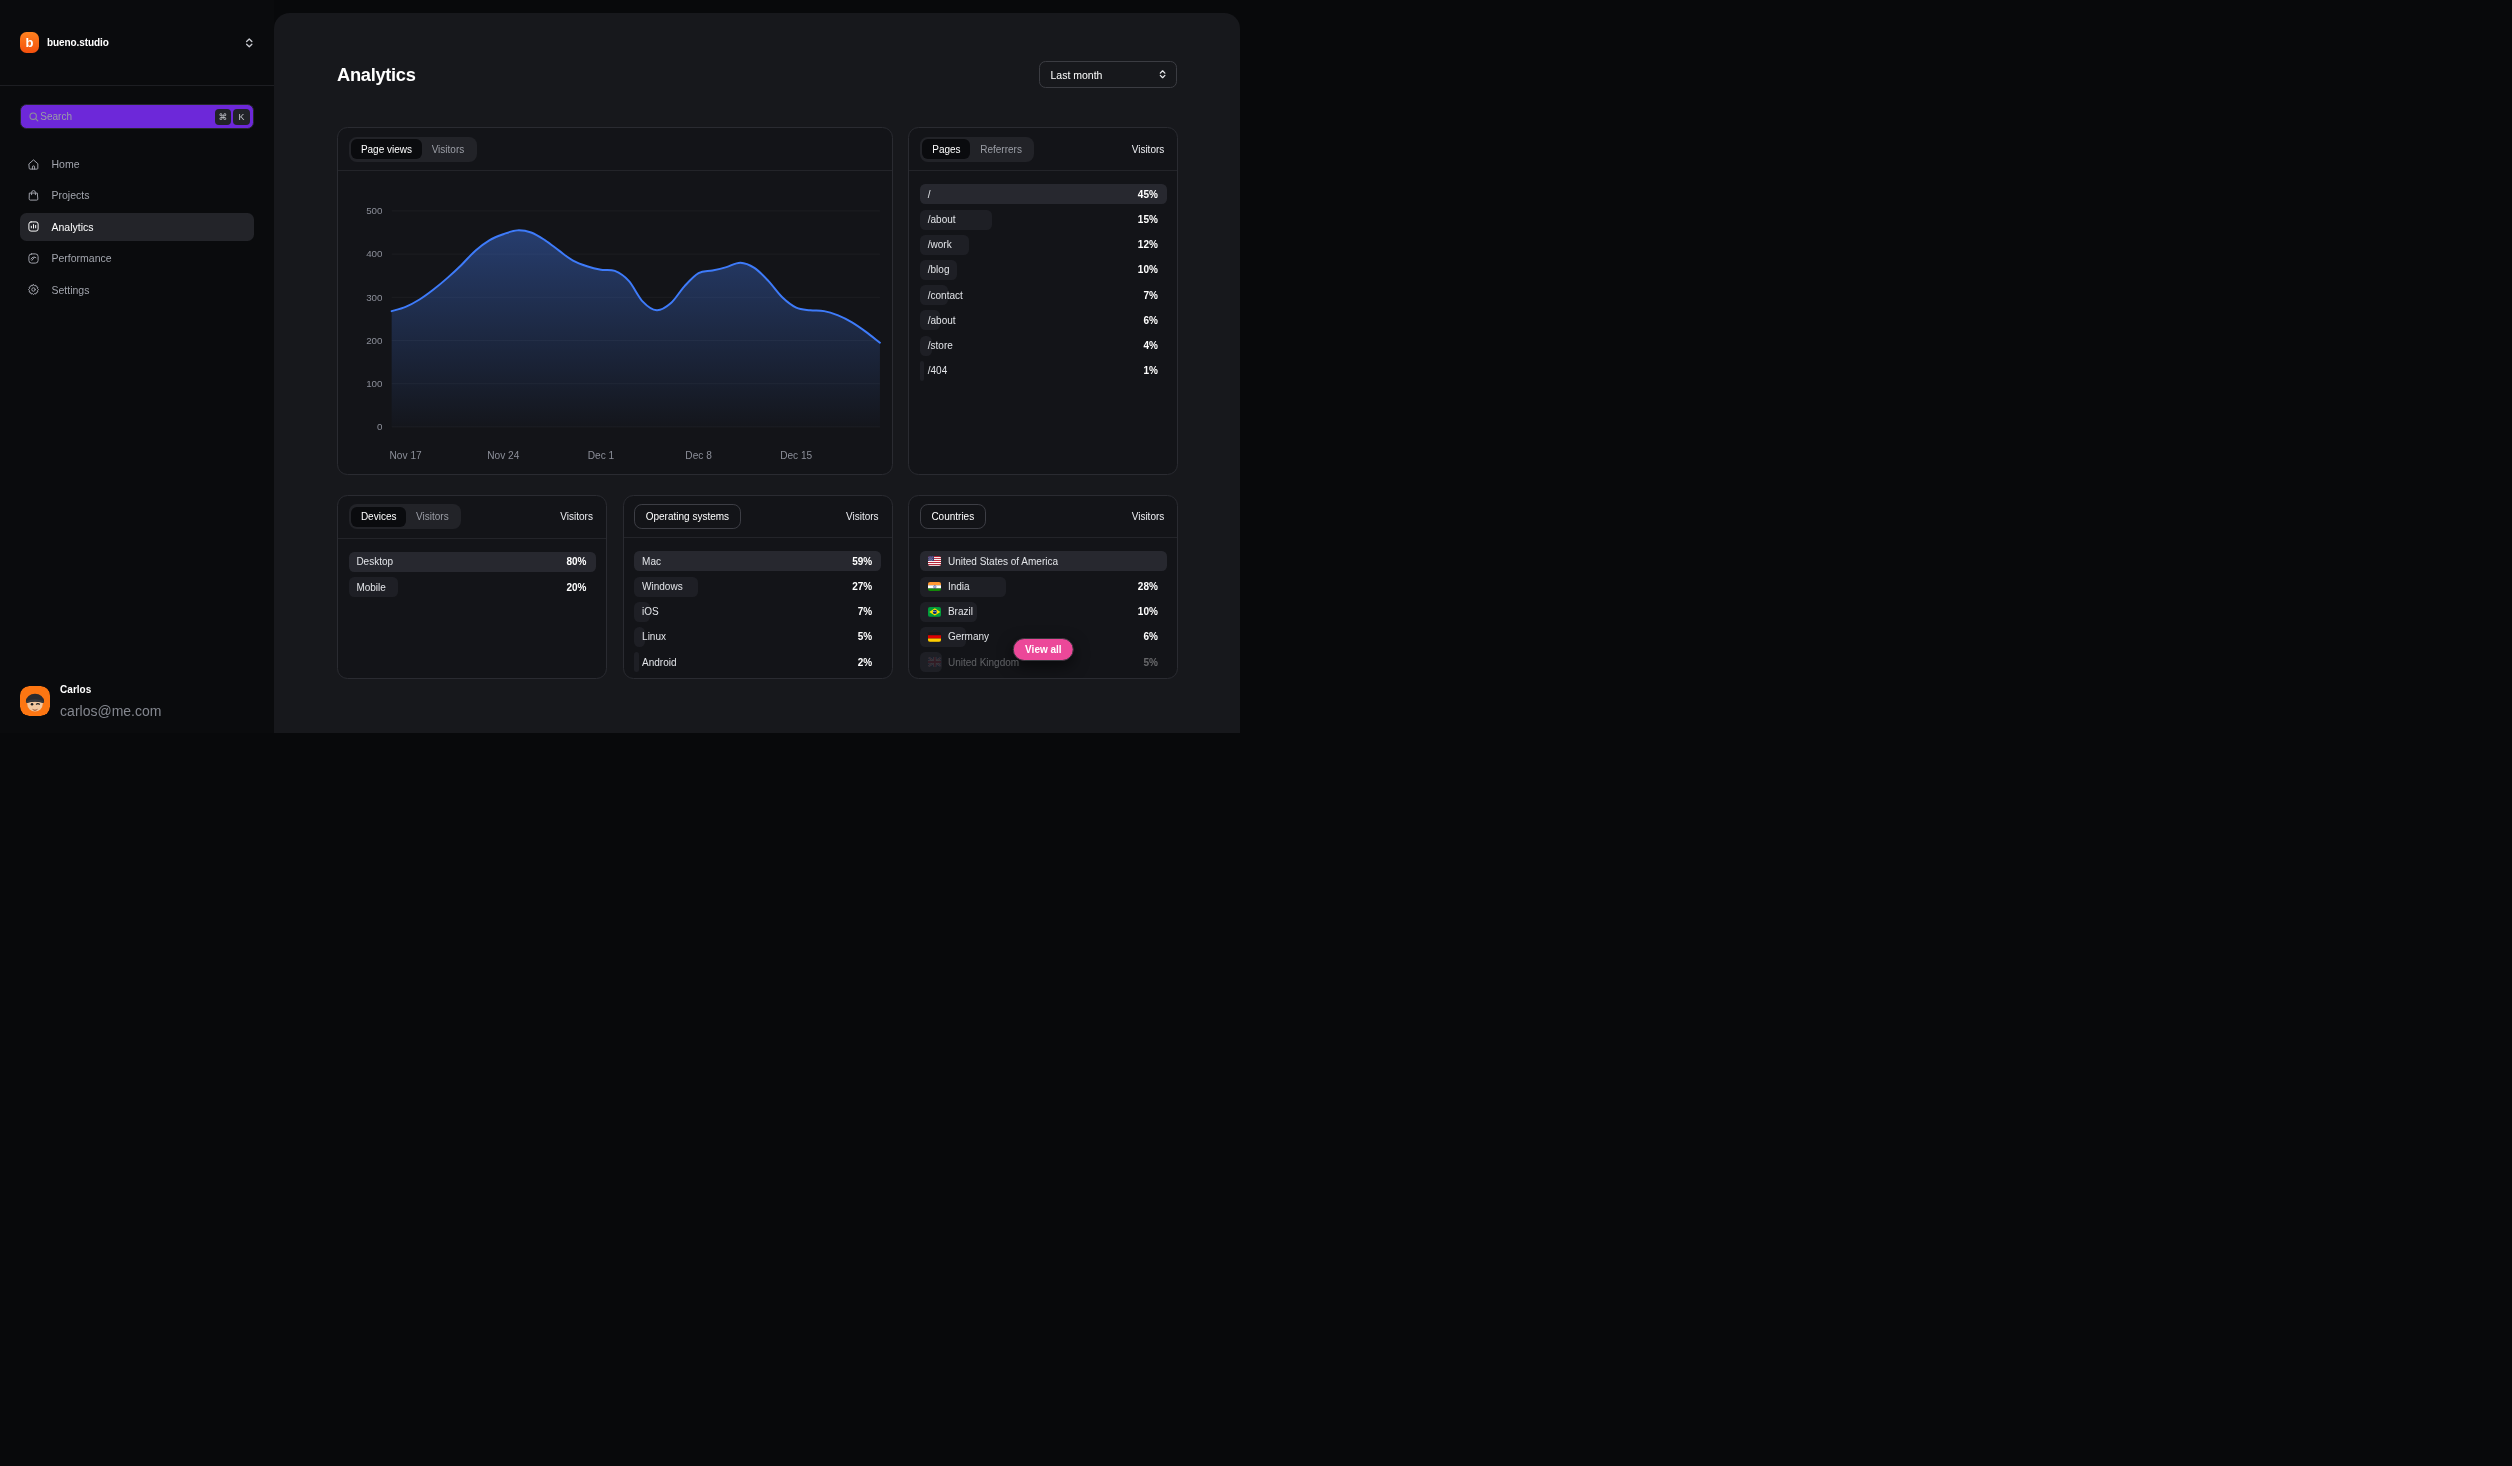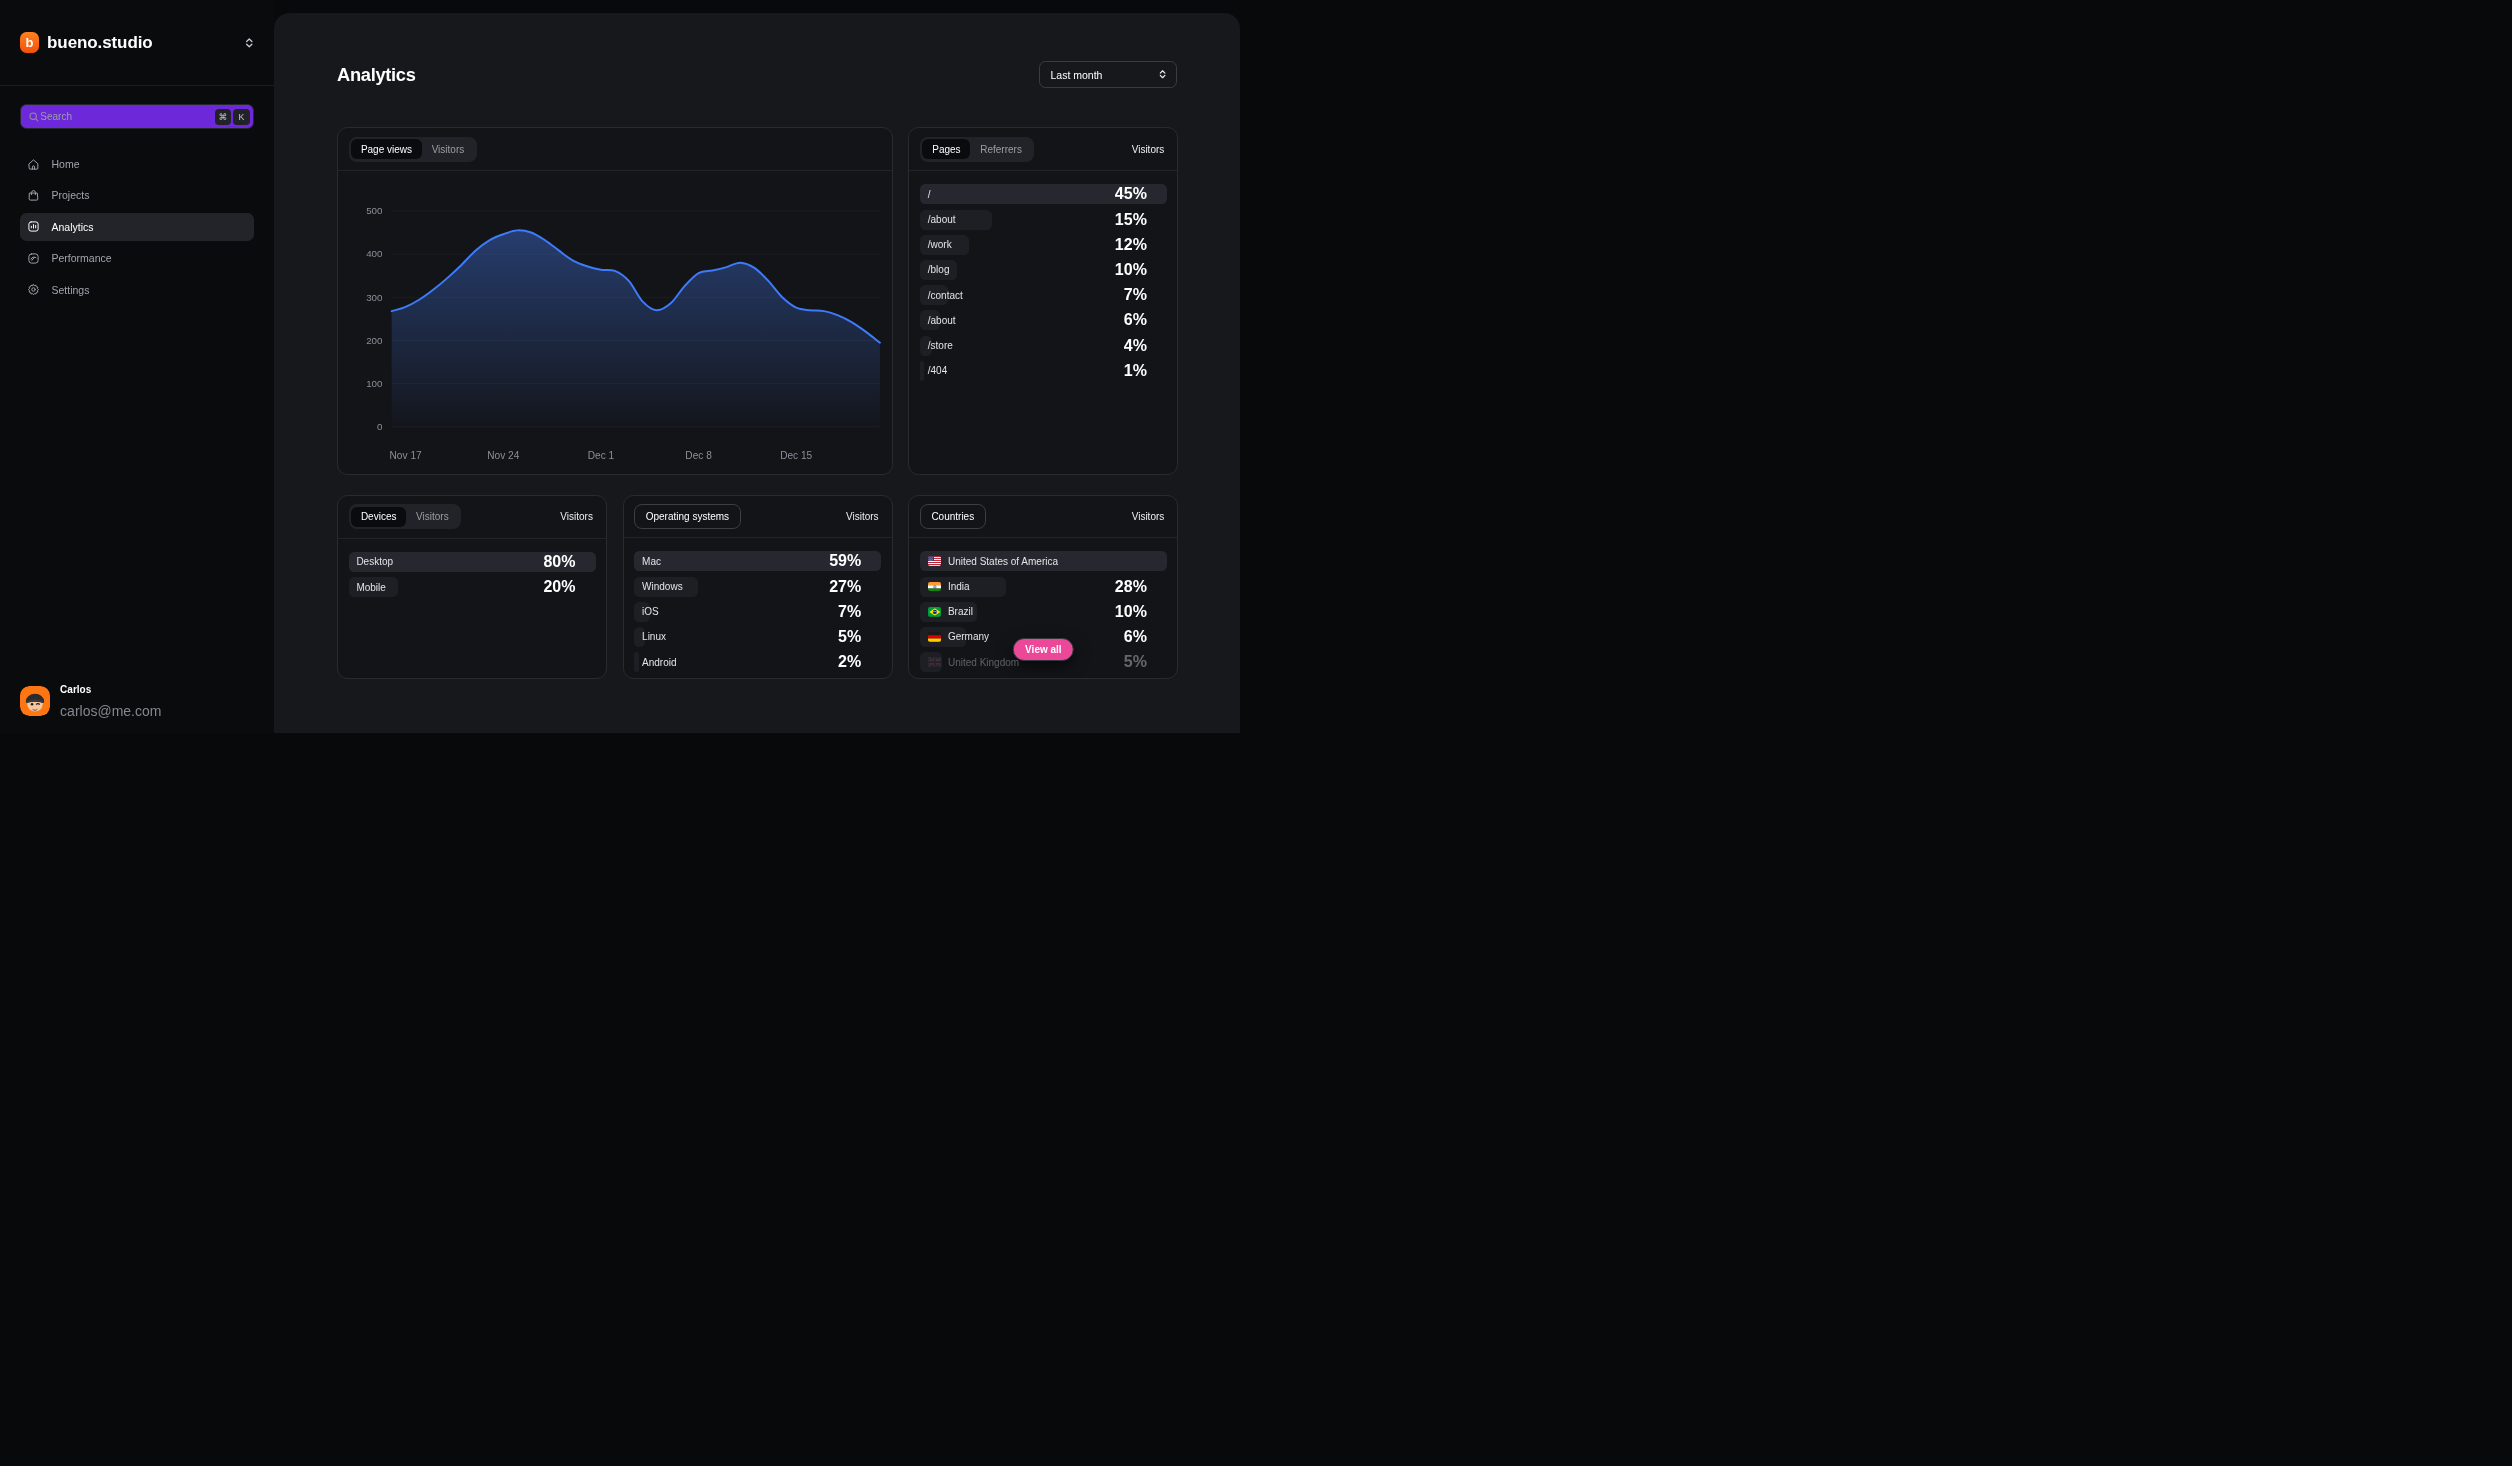--- a/index.html
+++ b/index.html
@@ -14,21 +14,21 @@
 
   
   .sidebar { position:absolute; left:0; top:0; width:274px; height:733px; background:#0a0b0d; }
   .side-header { height:86px; display:flex; align-items:center; padding:0 19.6px; border-bottom:0.7px solid #1d1e22; }
   .logo-badge {
     width:19.6px; height:21px; border-radius:6.5px;
     background:linear-gradient(180deg,#ff821f 0%,#f4500d 100%);
     color:#fff; font-weight:bold; font-size:13px;
     display:flex; align-items:center; justify-content:center;
   }
-  .brand { margin-left:7.9px; font-size:17px; font-weight:bold; color:#ffffff; letter-spacing:-0.1px; }
+  .brand { margin-left:7.9px; font-size:10px; font-weight:bold; color:#ffffff; letter-spacing:-0.1px; }
   .updown { margin-left:auto; color:#c9cbd1; display:flex; }
 
   .search-box {
     margin:18.3px 19.6px 0; height:25px; border-radius:6.5px;
     background:#6d28d9; border:0.7px solid #26272c;
     display:flex; align-items:center; padding:0 3.9px 0 7.9px; gap:0;
   }
   .search-box svg { flex:0 0 auto; }
   .search-box input {
     background:transparent; border:none; outline:none; color:#d6d8dd;
@@ -90,21 +90,21 @@
   .pill-title {
     border:0.7px solid #3d3e45; border-radius:7.9px; padding:5.9px 10.5px; font-size:10px; color:#fff;
   }
   .col-head { margin-left:auto; font-size:10px; color:#edeef2; padding-right:2.6px; }
 
   .rows { padding:13px 10.5px 0; }
   .row { position:relative; height:20px; display:flex; align-items:center; margin-bottom:5.2px; }
   .row-bar { position:absolute; left:0; top:0; height:20px; border-radius:5.2px; background:#1e1f25; }
   .row-bar.hi { background:#27282f; }
   .row-label { position:relative; z-index:1; padding-left:7.9px; font-size:10px; color:#e2e4e8; display:flex; align-items:center; gap:6.5px; }
-  .row-pct { position:relative; z-index:1; margin-left:auto; font-size:16px; font-weight:bold; color:#fff; padding-right:20px; }
+  .row-pct { position:relative; z-index:1; margin-left:auto; font-size:10px; font-weight:bold; color:#fff; padding-right:9px; }
   .row.dim .row-label, .row.dim .row-pct, .row.dim .flag { opacity:0.35; }
   .flag { width:13.7px; height:9.8px; border-radius:2px; overflow:hidden; display:inline-flex; flex:0 0 auto; }
   .flag svg { display:block; }
 
   .view-all {
     position:absolute; left:50%; transform:translateX(-50%); bottom:17px;
     background:#ec4899; border:0.7px solid #36373d; border-radius:654px;
     color:#fff; font-size:10px; font-weight:bold; padding:4.6px 11px; cursor:pointer;
     box-shadow:0 5.2px 14.4px rgba(0,0,0,0.55); font-family:inherit;
   }

